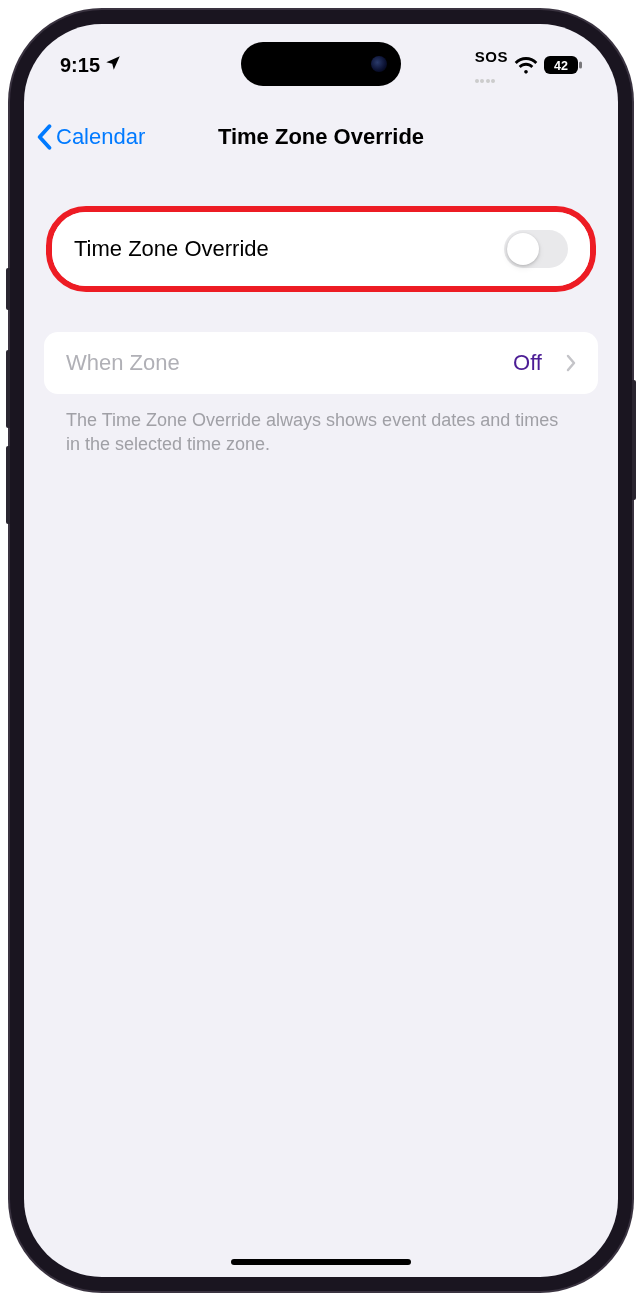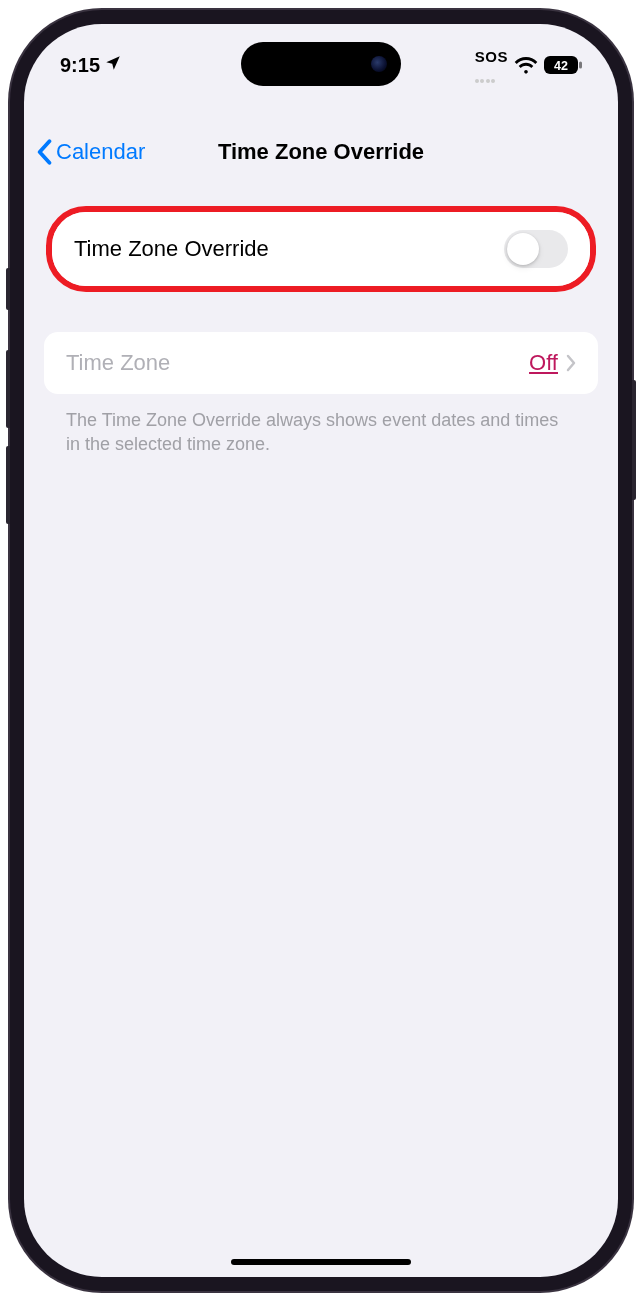--- a/index.html
+++ b/index.html
@@ -103,21 +103,21 @@
     .sos-wrap { display: flex; flex-direction: column; align-items: flex-start; gap: 0; }
     .location-arrow { transform: rotate(0deg); }
     
     .nav-bar {
       position: absolute;
       top: 100px;
       left: 0;
       right: 0;
       height: 56px;
       display: flex;
-      align-items: center;
+      align-items: flex-start;
       padding: 0 12px;
     }
     .back-button {
       display: flex;
       align-items: center;
       gap: 4px;
       color: #007aff;
       font-size: 22px;
       cursor: pointer;
     }
@@ -158,25 +158,24 @@
       min-height: 58px;
     }
     .cell-label {
       font-size: 22px;
       color: #000;
     }
     .cell-label.disabled { color: #b0b0b6; }
     .cell-value {
       margin-left: auto;
       font-size: 22px;
-      color: #be185d;
-      display: flex;
-      align-items: center;
-      gap: 8px;
-      text-decoration: underline;
+      color: #4c1d95;
+      display: flex;
+      align-items: center;
+      gap: 24px;
     }
     .toggle {
       margin-left: auto;
       width: 64px;
       height: 38px;
       background: #e9e9eb;
       border-radius: 20px;
       position: relative;
       cursor: pointer;
     }
@@ -282,21 +281,21 @@
               <div class="toggle-knob"></div>
             </div>
           </div>
         </div>
       </div>
 
       <div class="group-gap"></div>
 
       <div class="cell-group">
         <div class="cell">
-          <span class="cell-label disabled">Time Zone</span>
+          <span class="cell-label disabled">When Zone</span>
           <span class="cell-value">
             <span>Off</span>
             <span class="chevron-right">
               <svg width="10" height="18" viewBox="0 0 10 18">
                   <path d="M2 2 L8 9 L2 16" stroke="#c4c4c8" stroke-width="2.5" fill="none" stroke-linecap="round" stroke-linejoin="round"></path>
                 </svg>
             </span>
           </span>
         </div>
       </div>

